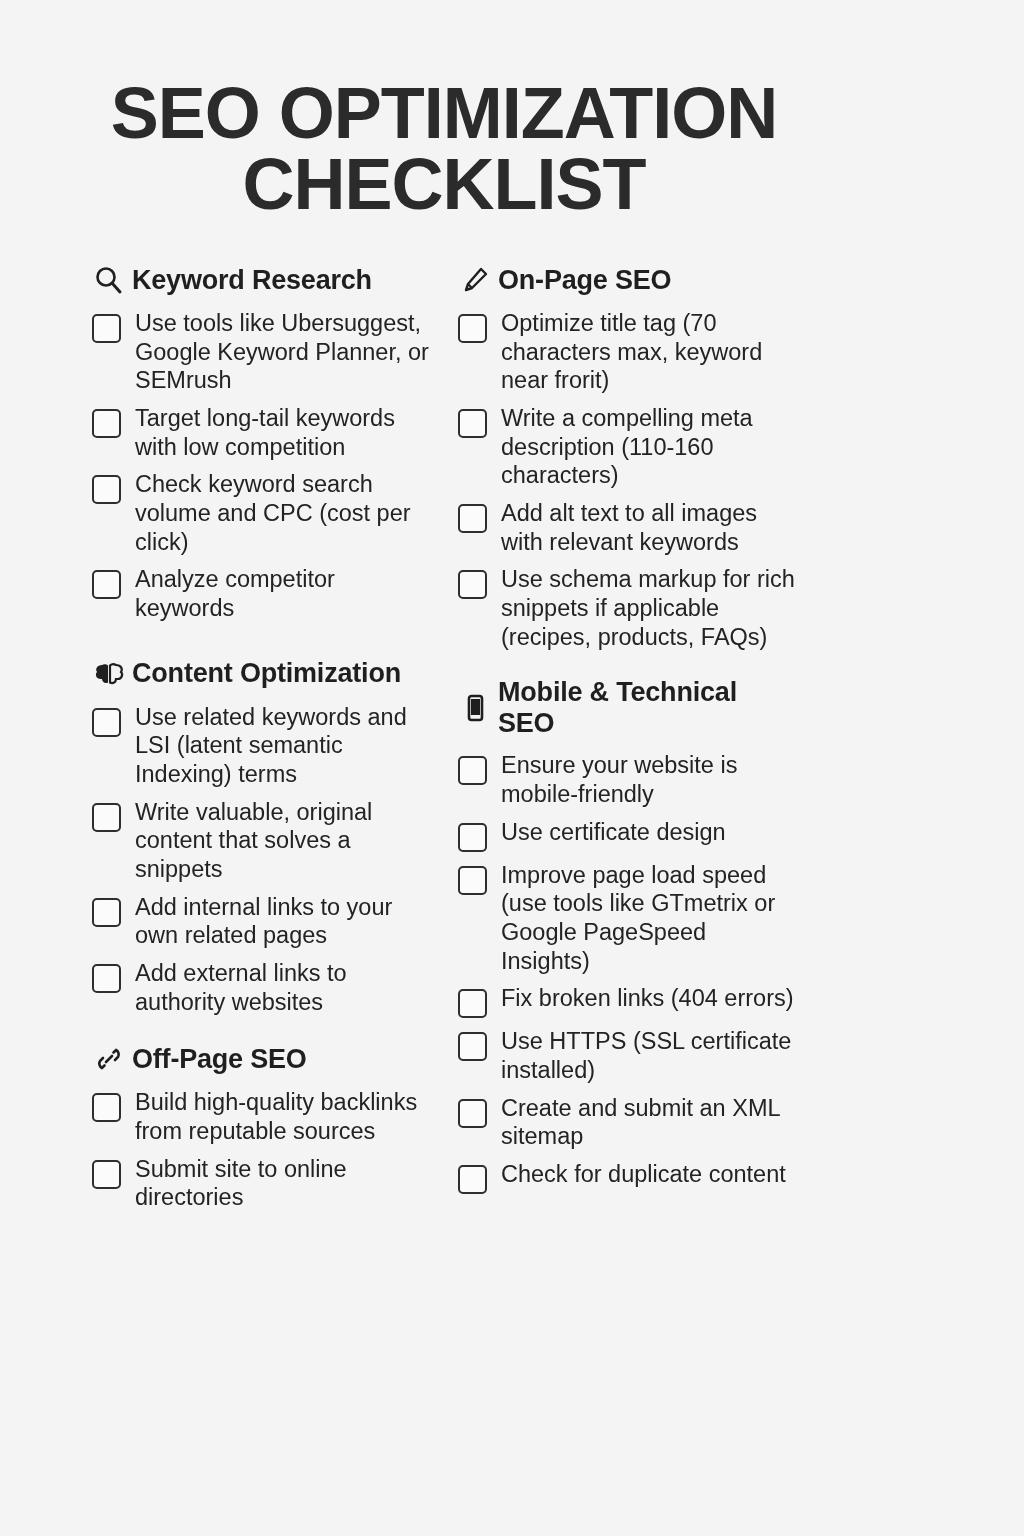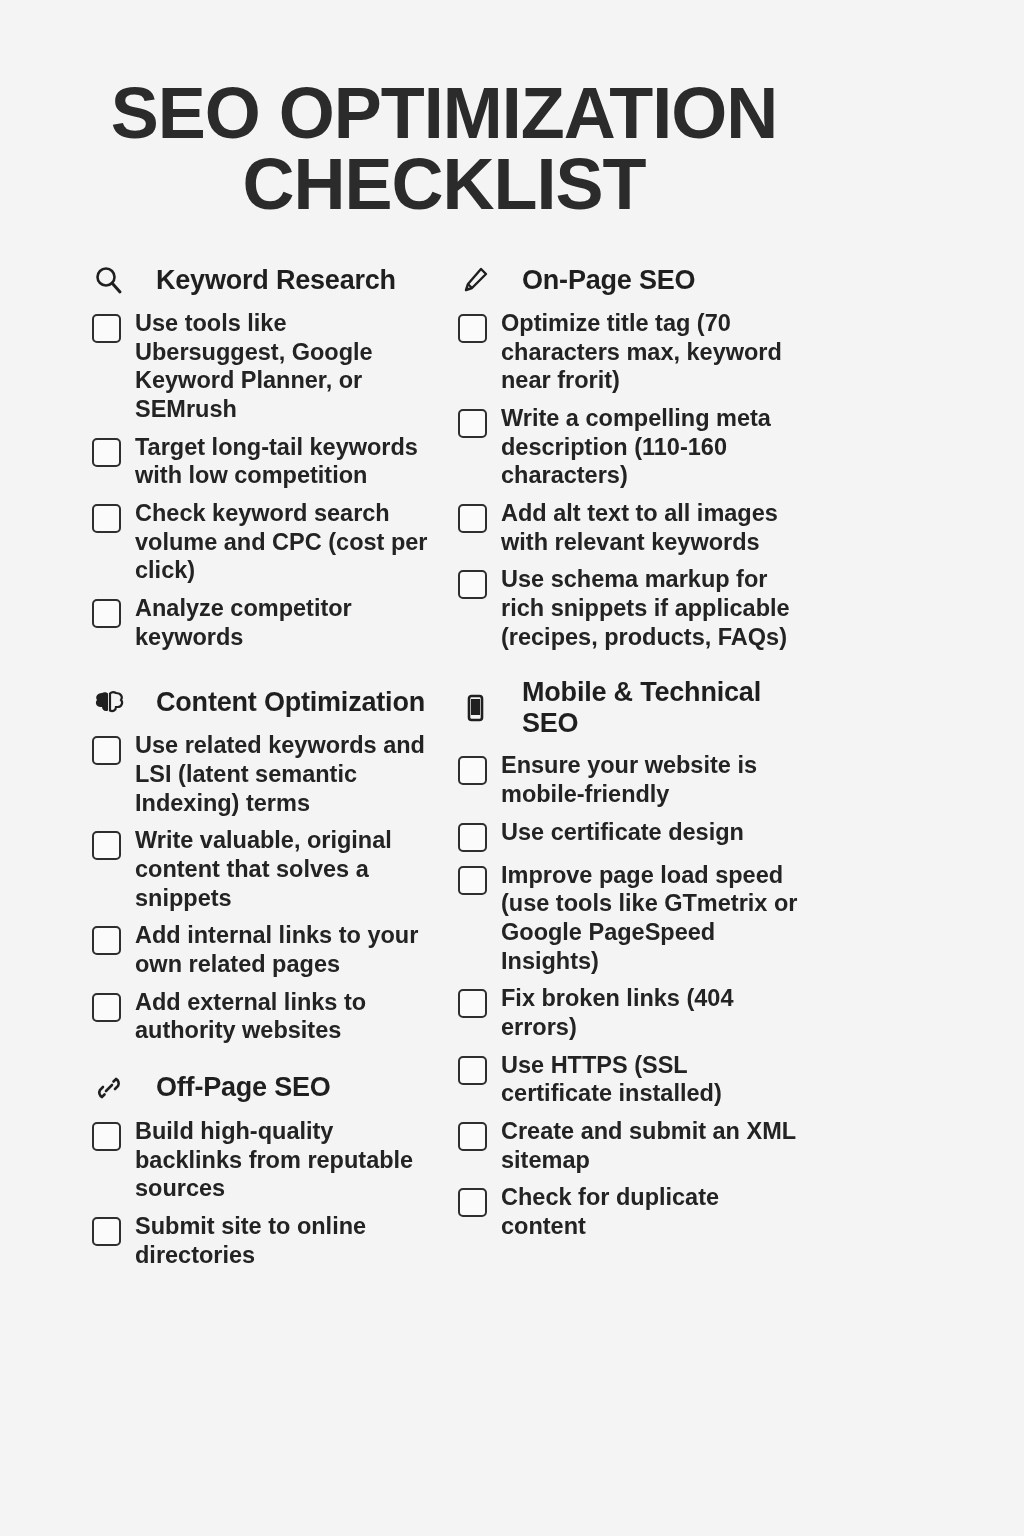--- a/index.html
+++ b/index.html
@@ -42,21 +42,21 @@
   }
   .col {
     width: 50%;
   }
   .section {
     margin-bottom: 26px;
   }
   .section-head {
     display: flex;
     align-items: center;
-    gap: 30px;
+    gap: 6px;
     margin-bottom: 12px;
   }
   .section-head .icon {
     width: 34px;
     height: 34px;
     display: flex;
     align-items: center;
     justify-content: center;
     flex: 0 0 34px;
   }
@@ -72,21 +72,20 @@
   .items {
     margin: 0;
     padding: 0;
     list-style: none;
   }
   .item {
     display: flex;
     align-items: flex-start;
     gap: 14px;
     margin-bottom: 9px;
-    font-weight: bold;
   }
   .checkbox {
     width: 25px;
     height: 25px;
     flex: 0 0 25px;
     border: 2.5px solid #2e2e2e;
     border-radius: 5px;
     background: #fbfbfb;
     margin-top: 5px;
   }

